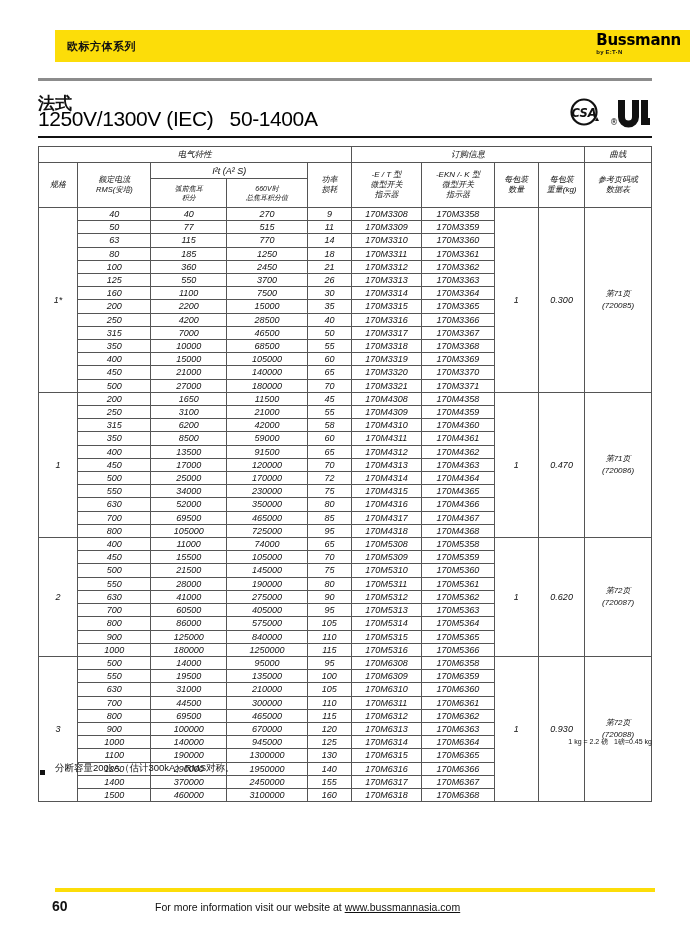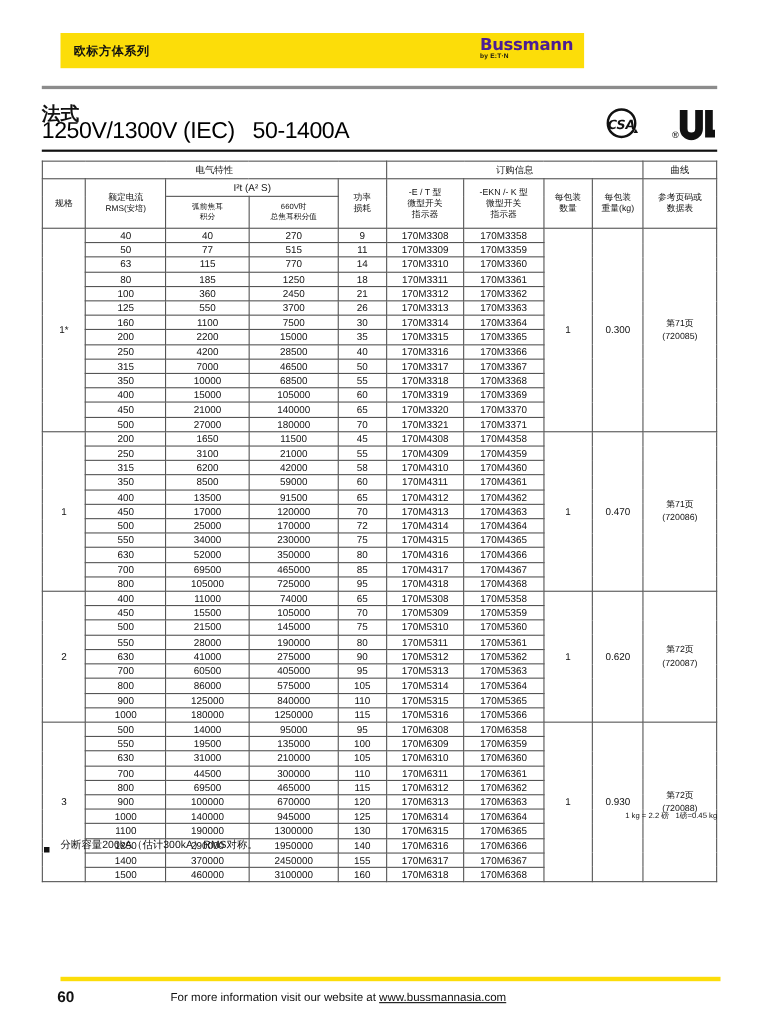--- a/index.html
+++ b/index.html
@@ -14,21 +14,21 @@
     color: #1a1a1a;
     position: relative;
     overflow: hidden;
   }
 
   
   .banner {
     position: absolute;
     left: 55px;
     top: 30px;
-    width: 476px;
+    width: 636px;
     height: 32px;
     background: #fcdd09;
   }
   .banner-title {
     position: absolute;
     left: 12px;
     top: 9px;
     font-size: 11px;
     font-weight: bold;
     letter-spacing: 0.5px;
@@ -37,21 +37,21 @@
   .brand {
     position: absolute;
     right: 10px;
     top: 3px;
     text-align: left;
   }
   .brand-name {
     font-size: 15px;
     font-weight: bold;
     letter-spacing: -0.3px;
-    color: #4c1d95;
+    color: #000000;
     line-height: 15px;
     font-family: "DejaVu Sans", sans-serif;
   }
   .brand-sub {
     font-size: 6px;
     font-weight: bold;
     color: #111;
     line-height: 8px;
     letter-spacing: 0.2px;
   }
@@ -94,34 +94,35 @@
     background: #111;
   }
 
   
   .certs {
     position: absolute;
     right: 40px;
     top: 98px;
     display: flex;
     align-items: flex-end;
-    gap: 23px;
+    gap: 4px;
   }
   .cert-csa { display:block; }
   .cert-ul  { display:block; }
 
   
   table.spec {
     position: absolute;
     left: 38px;
     top: 146px;
     width: 614px;
     border-collapse: collapse;
     font-size: 8px;
     color: #111;
+    font-style: italic;
   }
   table.spec td, table.spec th {
     border: 1px solid #555;
     padding: 0;
     text-align: center;
     vertical-align: middle;
     font-weight: normal;
   }
   .grp-head {
     font-weight: bold;

